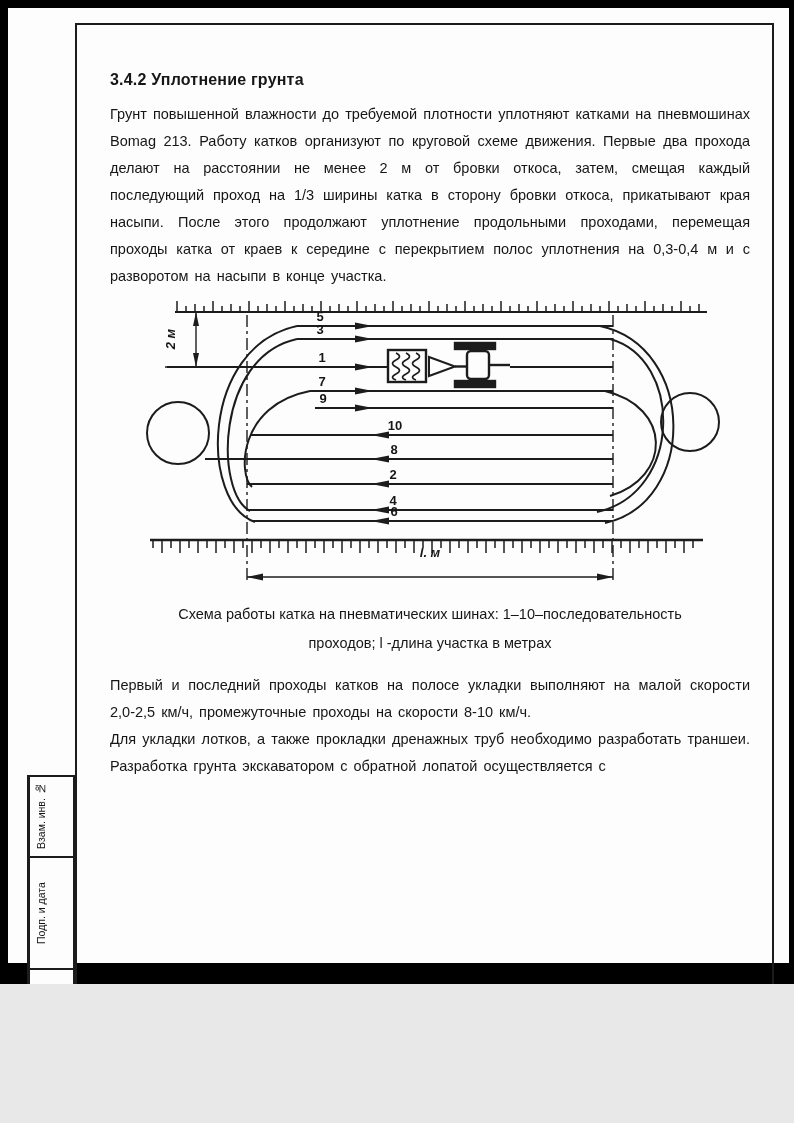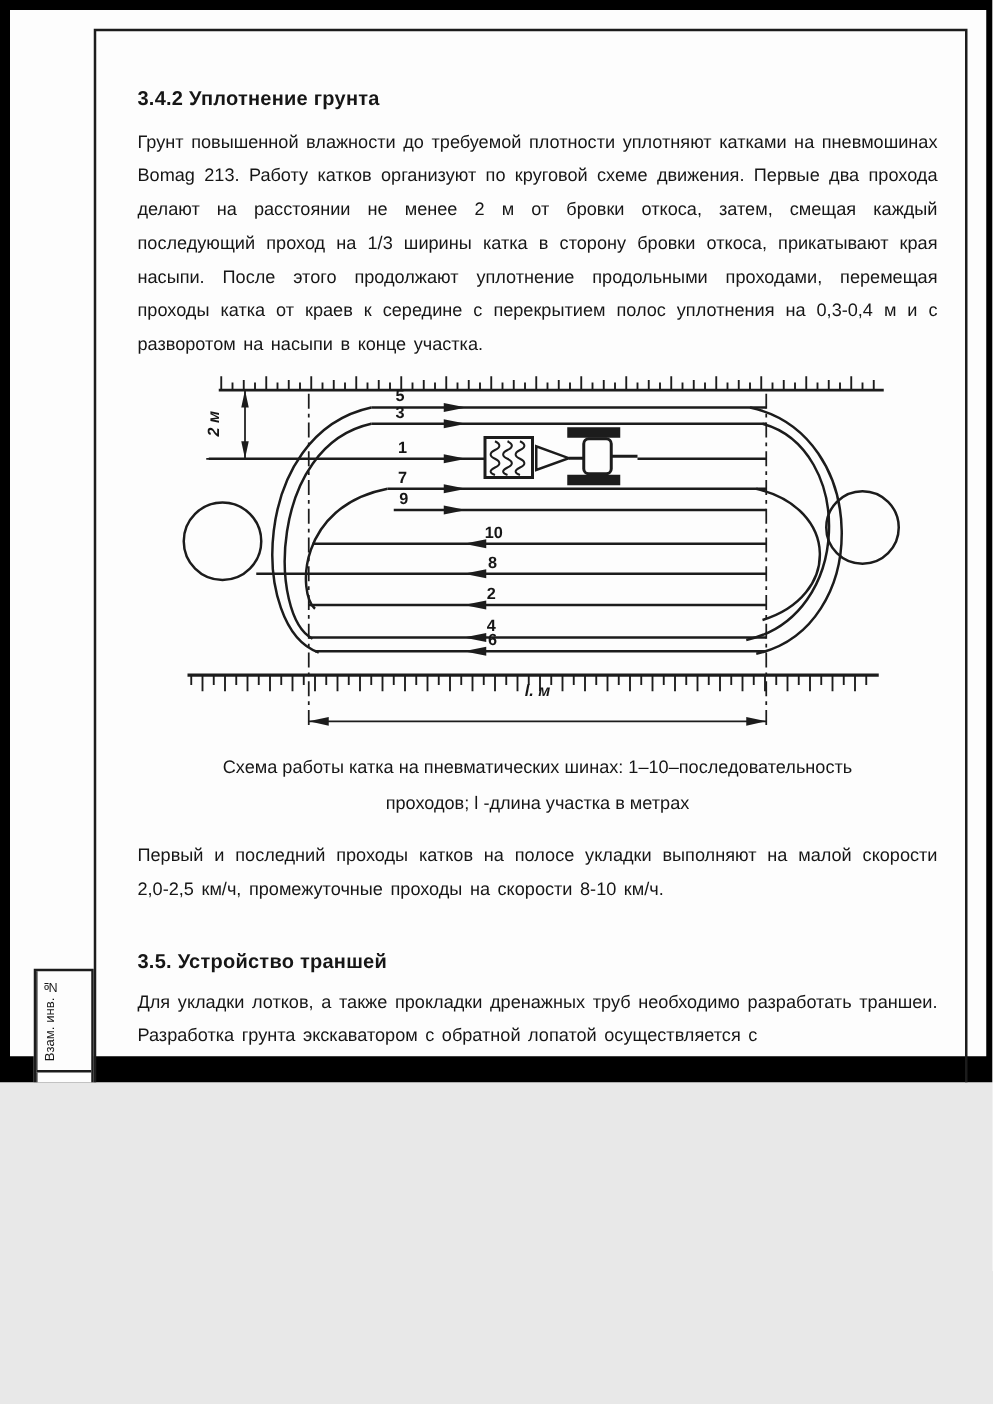--- a/index.html
+++ b/index.html
@@ -1,19 +1,19 @@
 <!DOCTYPE html>
 <html><head>
 <meta charset="utf-8">
 <style>
   html,body{margin:0;padding:0;background:#e8e8e8;}
   *{box-sizing:border-box;}
   .page{
     position:relative;
-    width:794px;height:866px;
+    width:794px;height:984px;
     background:#000;
     font-family:"Liberation Sans","DejaVu Sans",sans-serif;
     color:#161616;
     overflow:hidden;
   }
   .paper{
     position:absolute;left:8px;top:8px;right:5px;bottom:21px;
     background:#fdfdfd;
   }
   .frame{
@@ -109,21 +109,20 @@
 
       <div class="diagram-spacer"></div>
 
       <div class="caption">
         <div>Схема работы  катка на пневматических шинах: 1–10–последовательность</div>
         <div>проходов; l -длина участка в метрах</div>
       </div>
 
       <p class="p-gap">Первый и последний проходы катков на полосе укладки выполняют на малой скорости 2,0-2,5 км/ч, промежуточные проходы на скорости 8-10 км/ч.</p>
 
-      <h1 class="sec sec2">3.5. Устройство траншей</h1>
       <p>Для укладки лотков, а также прокладки дренажных труб необходимо разработать траншеи. Разработка грунта экскаватором с обратной лопатой осуществляется с</p>
     </div>
 
     <svg class="scheme" id="scheme-svg" viewBox="0 0 640 300">
       <g id="static-layer" stroke="#1c1c1c" fill="none" stroke-width="2">
 
         <line x1="142" y1="20" x2="142" y2="288" stroke-width="1.4" stroke-dasharray="12 4 3 4"></line>
         <line x1="508" y1="20" x2="508" y2="288" stroke-width="1.4" stroke-dasharray="12 4 3 4"></line>
 
         <path d="M192,31 C95,52 95,208 150,227"></path>

